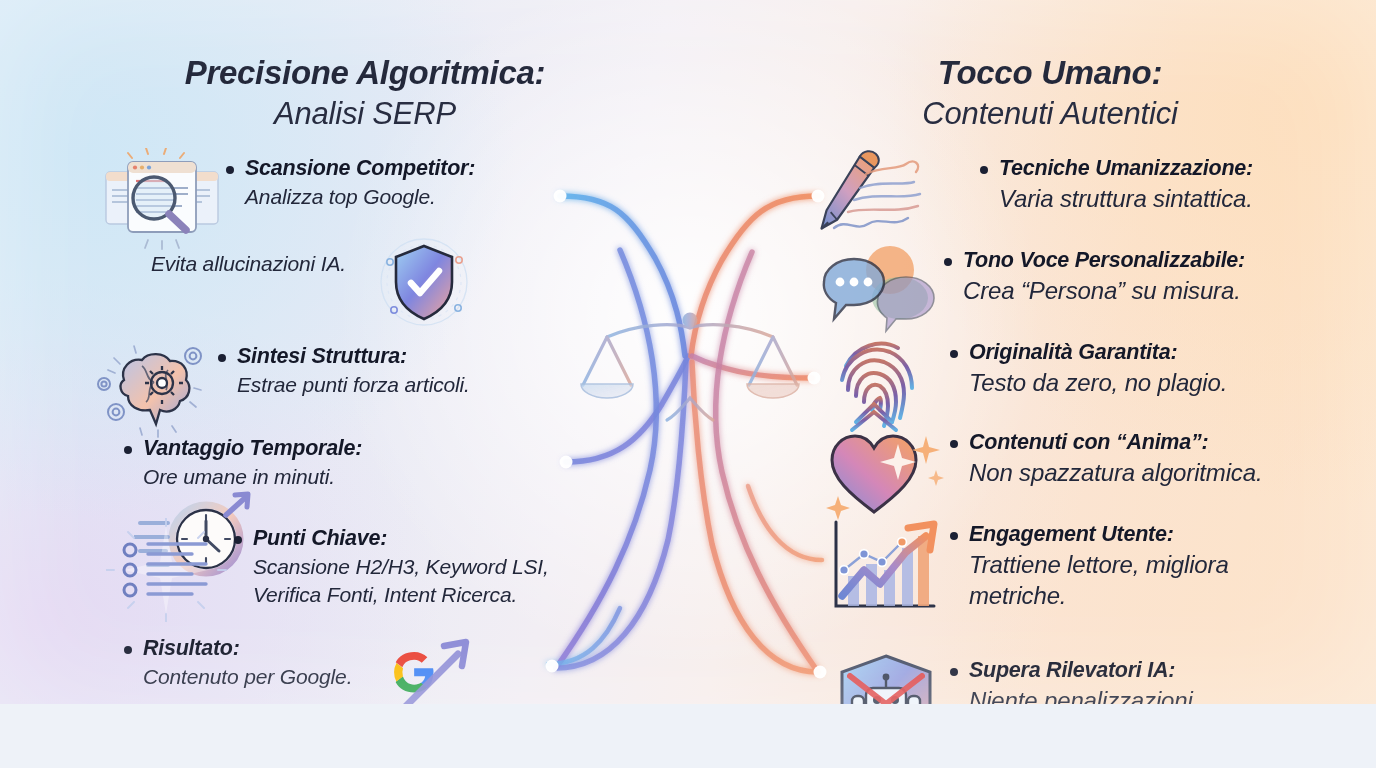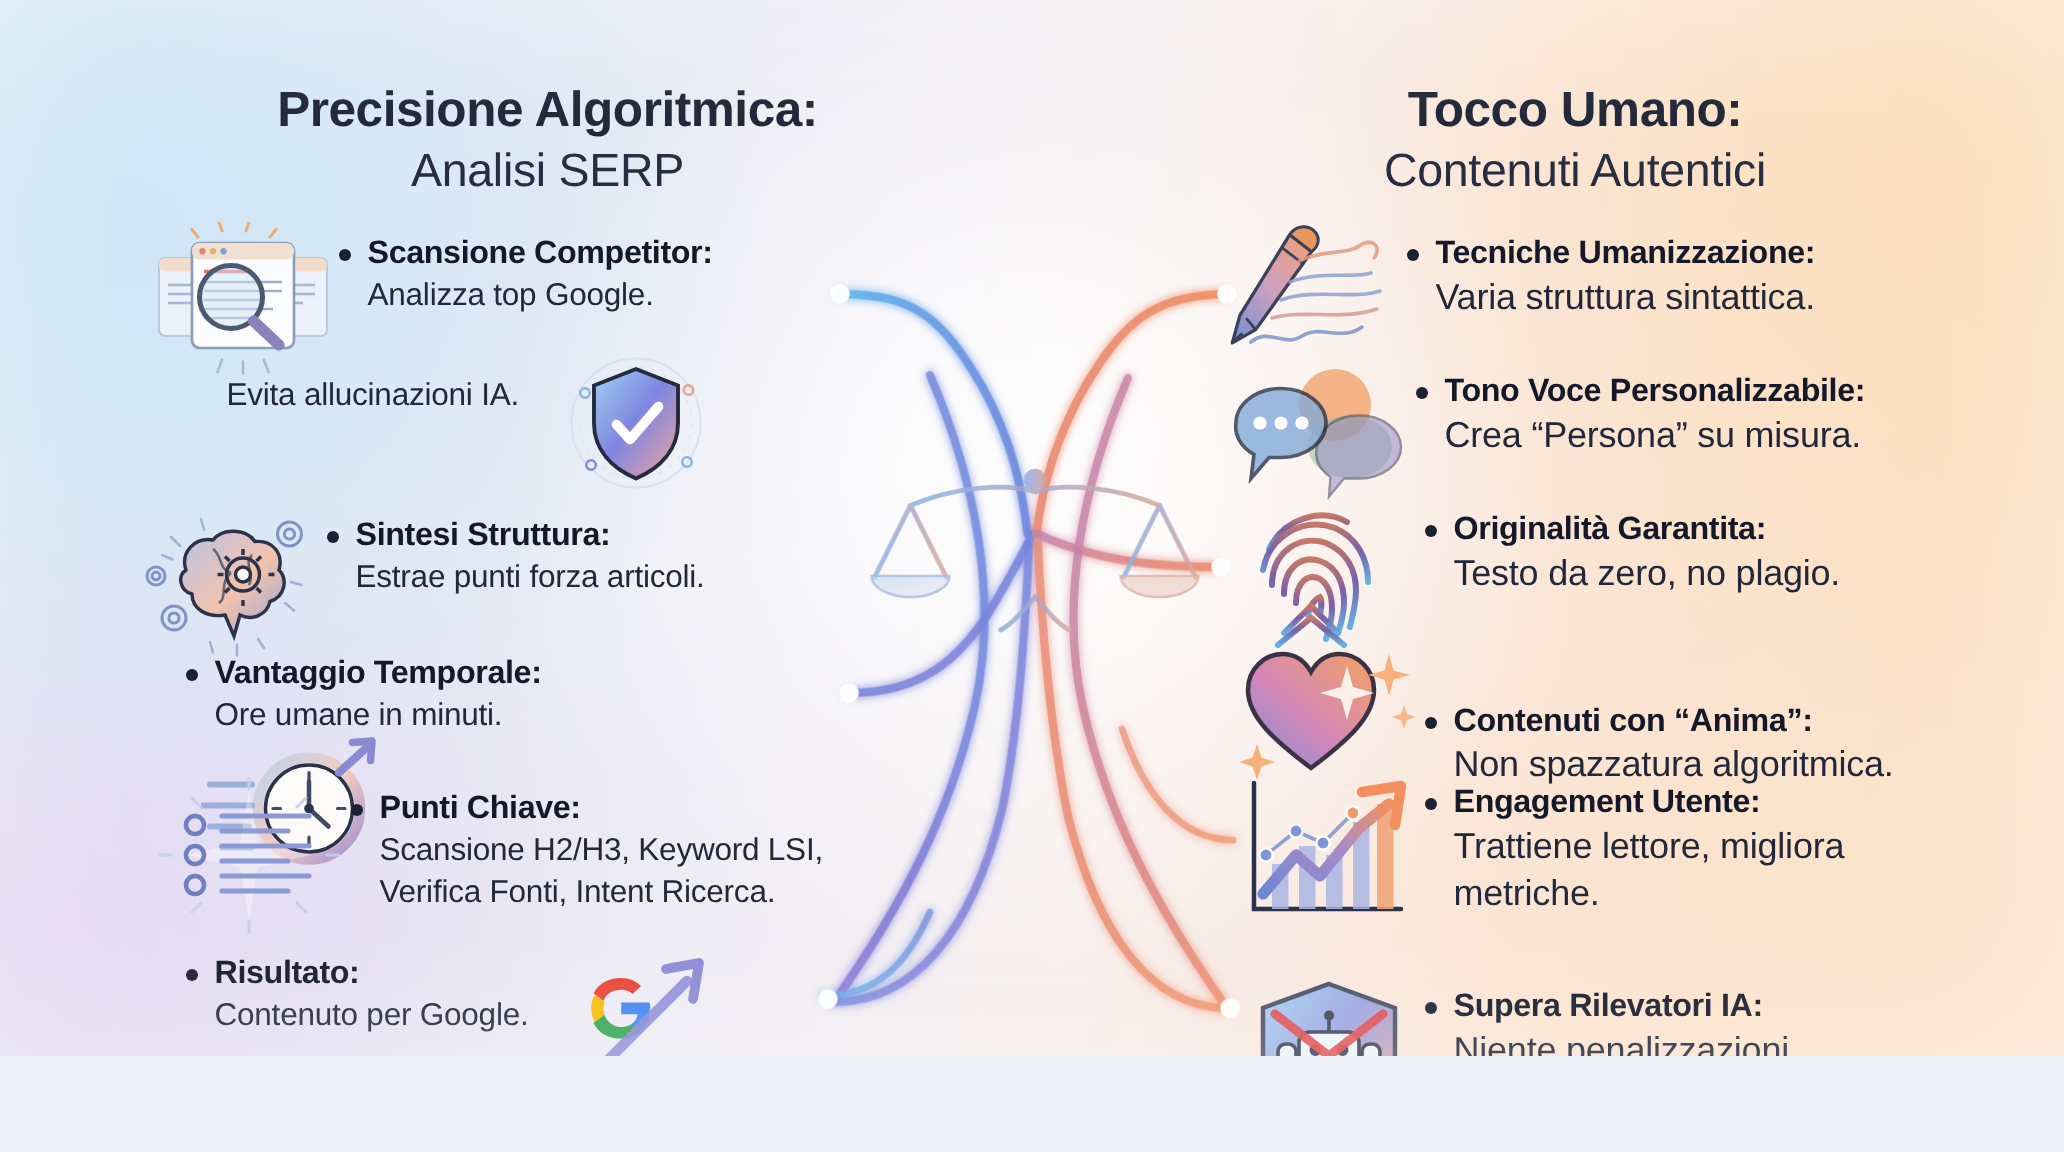--- a/index.html
+++ b/index.html
@@ -14,20 +14,21 @@
     position:absolute; inset:0;
     width:1376px; height:704px;
     overflow:hidden;
     background:
       radial-gradient(ellipse 620px 520px at 6% 22%, rgba(206,231,246,0.95) 0%, rgba(206,231,246,0) 70%),
       radial-gradient(ellipse 560px 470px at 3% 88%, rgba(230,215,243,0.85) 0%, rgba(230,215,243,0) 72%),
       radial-gradient(ellipse 640px 560px at 97% 16%, rgba(253,223,189,0.95) 0%, rgba(253,223,189,0) 70%),
       radial-gradient(ellipse 600px 520px at 99% 92%, rgba(252,228,205,0.9) 0%, rgba(252,228,205,0) 72%),
       radial-gradient(ellipse 520px 520px at 50% 45%, rgba(255,255,255,0.95) 0%, rgba(255,255,255,0) 68%),
       linear-gradient(102deg, #dbeaf6 0%, #e7eaf5 26%, #f2eef4 44%, #f7eeec 56%, #fbe4d2 78%, #fde2c4 100%);
+    font-style: italic;
   }
   .vignette {
     position:absolute; inset:0; pointer-events:none;
     box-shadow: inset 0 0 120px rgba(255,255,255,0.35);
   }
 
   
   .title-block { position:absolute; text-align:center; }
   .title-block .t1 {
     font-weight:bold; font-size:33px; color:#1d2235;
@@ -398,21 +399,21 @@
           <path d="M30,92 L92,30" stroke="#8b8ad6" stroke-width="7" stroke-linecap="round" opacity="0.9"></path>
           <path d="M78,22 L100,18 L96,42" fill="none" stroke="#8b8ad6" stroke-width="6.5" stroke-linecap="round" stroke-linejoin="round"></path>
         </svg>
       </div>
     </div>
 
   </div>
 
   <div class="col" id="col-right">
 
-    <div class="row row-right" style="left:70px; top:0px;">
+    <div class="row row-right" style="left:70px; top:0px;gap:42px;">
       <div class="icon-cell">
         <svg viewBox="0 0 128 104">
           <defs>
             <linearGradient id="peng" x1="1" y1="0" x2="0" y2="1">
               <stop offset="0%" stop-color="#f1a16f"></stop>
               <stop offset="50%" stop-color="#cf9fc0"></stop>
               <stop offset="100%" stop-color="#6f8fd0"></stop>
             </linearGradient>
           </defs>
           <g transform="rotate(-3 60 50)">
@@ -487,21 +488,21 @@
       </div>
       <div class="text-cell">
         <div class="bullet-line">
           <span class="dot"></span>
           <span class="headline">Originalità Garantita:</span>
         </div>
         <div class="sub">Testo da zero, no plagio.</div>
       </div>
     </div>
 
-    <div class="row row-right" style="left:82px; top:274px;align-items:flex-end;">
+    <div class="row row-right" style="left:82px; top:274px;">
       <div class="icon-cell">
         <svg viewBox="0 0 128 104">
           <defs>
             <linearGradient id="hrg" x1="0" y1="1" x2="1" y2="0">
               <stop offset="0%" stop-color="#7f8fd8"></stop>
               <stop offset="45%" stop-color="#d487b8"></stop>
               <stop offset="100%" stop-color="#f5a261"></stop>
             </linearGradient>
           </defs>
           <path d="M52,90 C28,72 10,56 10,38 C10,24 21,14 33,14 C42,14 48,19 52,26

